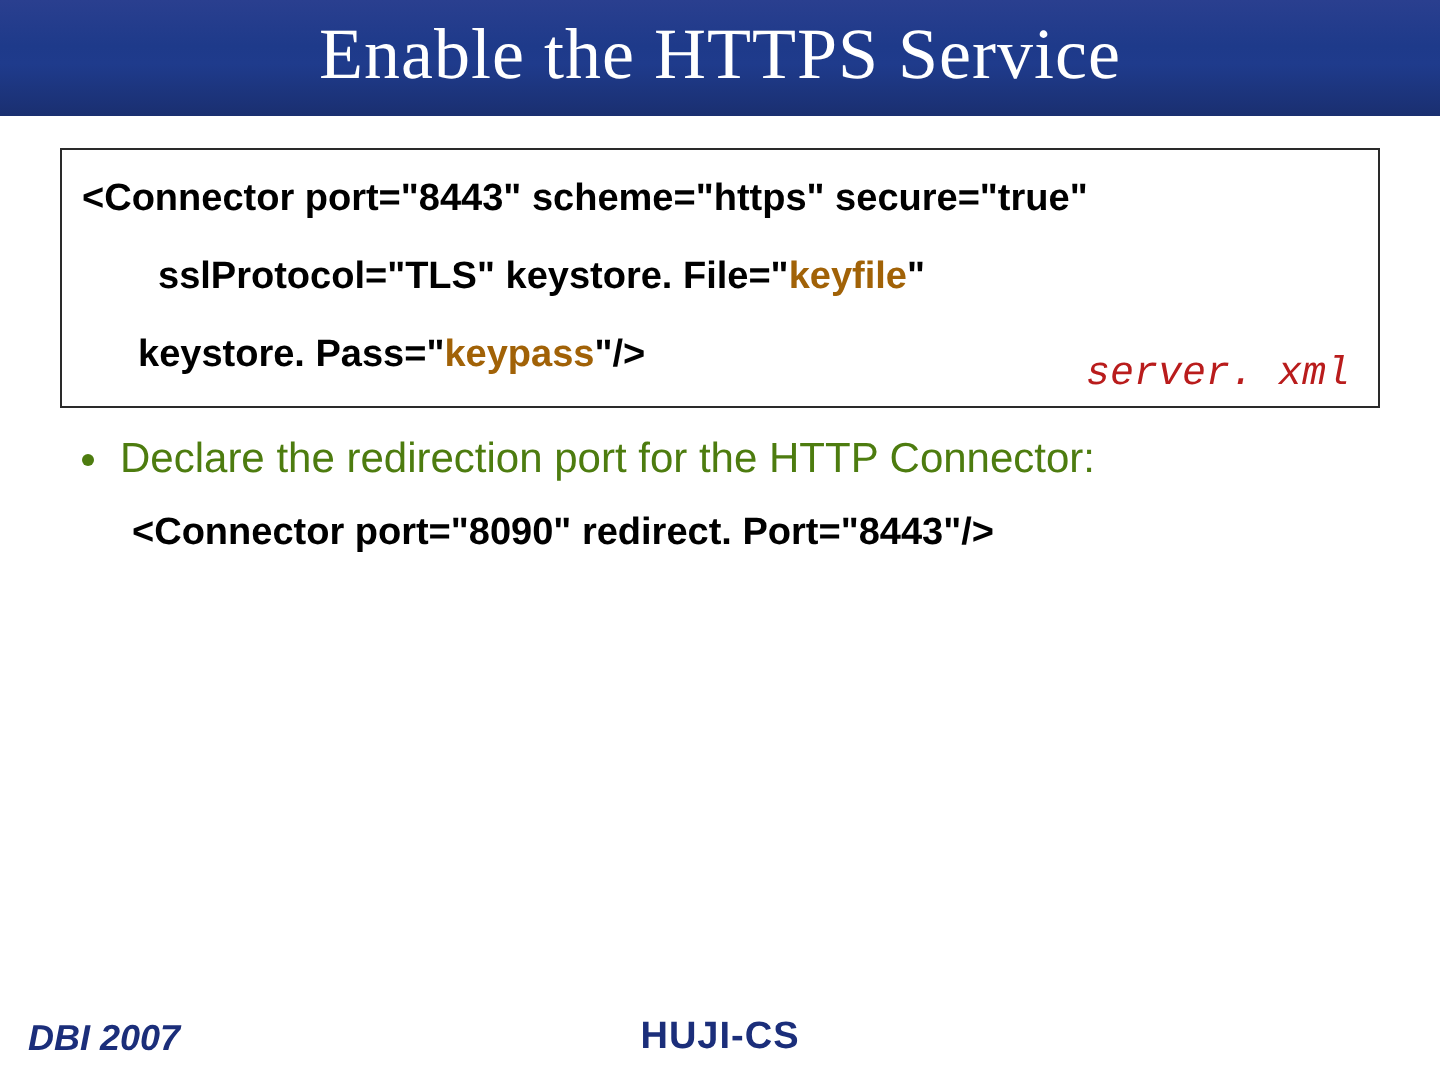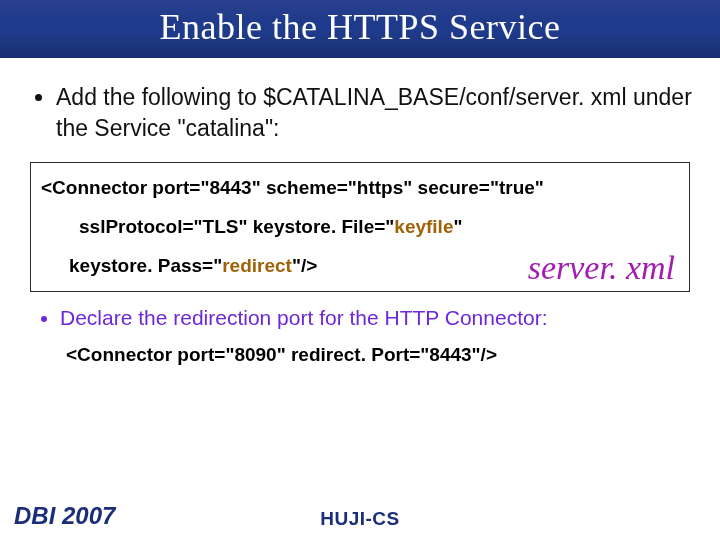--- a/index.html
+++ b/index.html
@@ -55,53 +55,53 @@
     display: block;
   }
   .code-line2 { padding-left: 38px; }
   .code-line3 { padding-left: 28px; margin-bottom: 6px; }
   .green { color: #a16207; font-weight: 700; }
   .black { color: #000; }
   .badge {
     position: absolute;
     right: 14px;
     bottom: 4px;
-    font-family: Liberation Serif, serif;
+    font-family: Liberation Mono, monospace;
     font-style: italic;
-    font-size: 34px;
-    color: #a21caf;
+    font-size: 20px;
+    color: #b91c1c;
   }
   ul.bullets2 {
     list-style: disc;
     padding-left: 38px;
     margin: 10px 0 12px 0;
   }
   ul.bullets2 li {
     font-size: 21px;
-    color: #6d28d9;
+    color: #4d7c0f;
   }
   .code-free {
     font-family: Arial, Helvetica, sans-serif;
     font-weight: 700;
     font-size: 19px;
     margin: 14px 0 0 44px;
   }
   .footer {
     position: absolute;
     left: 0; right: 0; bottom: 10px;
     padding: 0 14px;
     display: flex;
     align-items: flex-end;
     justify-content: space-between;
   }
   .footer-left {
     color: #1b2e7a;
     font-style: italic;
     font-weight: 700;
-    font-size: 24px;
+    font-size: 18px;
   }
   .footer-center {
     position: absolute;
     left: 50%;
     transform: translateX(-50%);
     bottom: 0;
     color: #1b2e7a;
     font-weight: 700;
     font-size: 19px;
     letter-spacing: 0.5px;
@@ -109,31 +109,28 @@
 </style>
 </head>
 <body>
 
 <div class="title-band">
   <h1>Enable the HTTPS Service</h1>
 </div>
 
 <div class="content">
 
-  <ul class="bullets">
-    <li>Add the following to $CATALINA_BASE/conf/server. xml under the Service "catalina":</li>
-  </ul>
 
   <div class="codebox">
     <span class="code-line black">&lt;Connector port="8443" scheme="https" secure="true"</span>
     <span class="code-line code-line2">
       <span class="black">sslProtocol="TLS" keystore. File="</span><span class="green">keyfile</span><span class="black">"</span>
     </span>
     <span class="code-line code-line3">
-      <span class="black">keystore. Pass="</span><span class="green">redirect</span><span class="black">"/&gt;</span>
+      <span class="black">keystore. Pass="</span><span class="green">keypass</span><span class="black">"/&gt;</span>
     </span>
     <span class="badge">server. xml</span>
   </div>
 
   <ul class="bullets2">
     <li>Declare the redirection port for the HTTP Connector:</li>
   </ul>
 
   <div class="code-free black">&lt;Connector port="8090" redirect. Port="8443"/&gt;</div>
 

